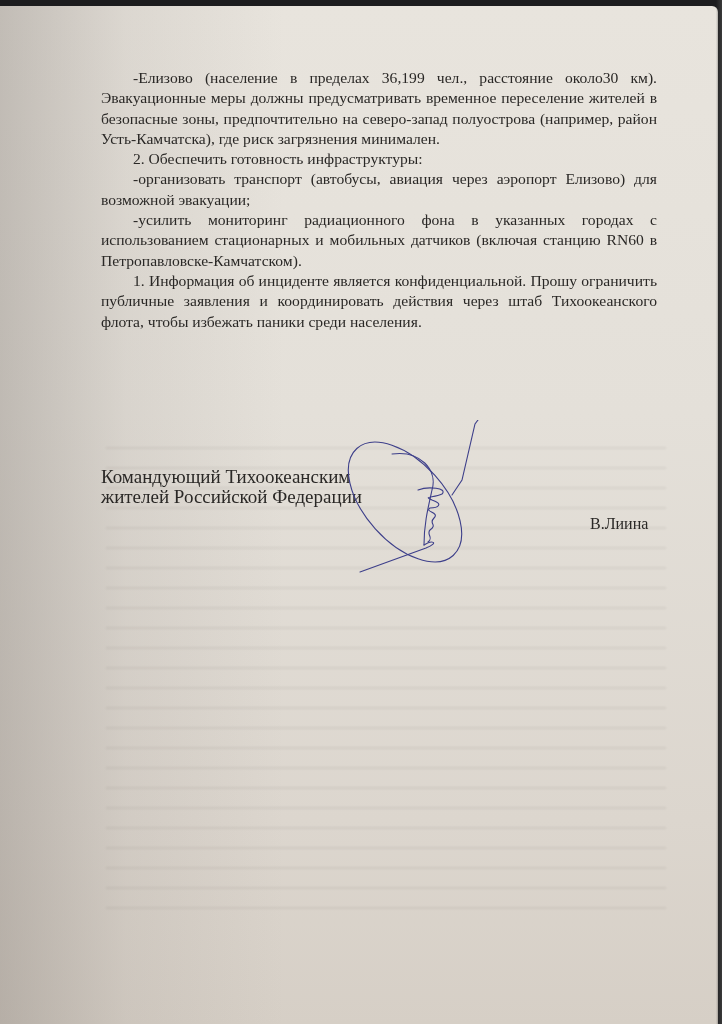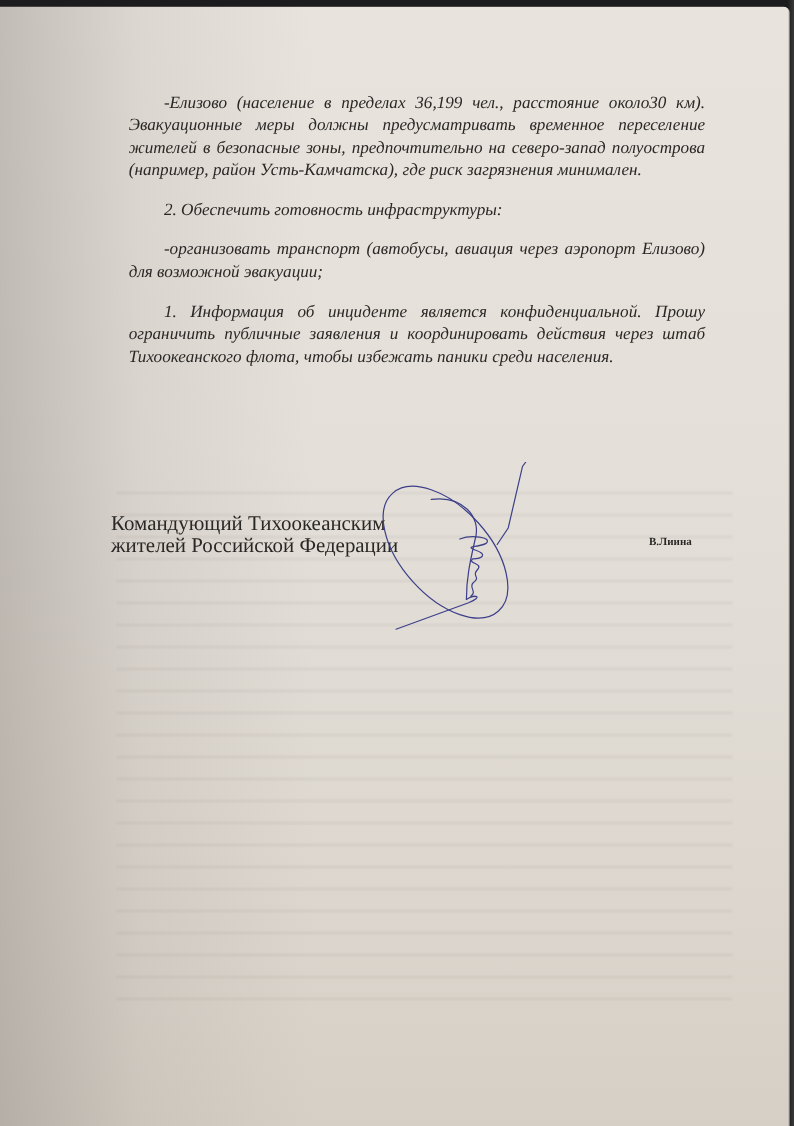--- a/index.html
+++ b/index.html
@@ -23,47 +23,48 @@
     opacity:0.10;
     background:repeating-linear-gradient(180deg, transparent 0px, transparent 11px, #6a645c 11px, #6a645c 13px, transparent 13px, transparent 20px);
     filter:blur(1px);
   }
   .text {
     position:absolute; left:101px; top:68px; width:556px;
     font-family:"Liberation Serif", "DejaVu Serif", serif;
     font-size:15.6px; line-height:20.3px; color:#2a2826;
     text-align:justify;
   }
-  .text p { margin:16px;font-style:italic; }
+  .text p { margin:0; }
   .indent { text-indent:32px; }
   .last { text-align-last:left; }
   .sigblock {
     position:absolute; left:101px; top:467px; width:560px;
     font-family:"Liberation Serif", "DejaVu Serif", serif;
     font-size:19px; line-height:20px; color:#2a2826;
   }
   .signame {
-    position:absolute; left:590px; top:487px;
+    position:absolute; left:590px; top:515px;
     font-family:"Liberation Serif", "DejaVu Serif", serif;
-    font-size:10px; color:#2a2826;font-weight:bold;
+    font-size:16px; color:#2a2826;
   }
   .signature { position:absolute; left:320px; top:420px; width:200px; height:170px; }
 </style>
 </head>
 <body>
 
 <div class="paper">
   <div class="showthrough"></div>
 </div>
 <div class="rightedge"></div>
 
 <div class="text">
   <p class="indent">-Елизово (население в пределах 36,199 чел., расстояние около30 км). Эвакуационные меры должны предусматривать временное переселение жителей в безопасные зоны, предпочтительно на северо-запад полуострова (например, район Усть-Камчатска), где риск загрязнения минимален.</p>
   <p class="indent last">2. Обеспечить готовность инфраструктуры:</p>
   <p class="indent">-организовать транспорт (автобусы, авиация через аэропорт Елизово) для возможной эвакуации;</p>
+  <p class="indent">-усилить мониторинг радиационного фона в указанных городах с использованием стационарных и мобильных датчиков (включая станцию RN60 в Петропавловске-Камчатском).</p>
   <p class="indent">1. Информация об инциденте является конфиденциальной. Прошу ограничить публичные заявления и координировать действия через штаб Тихоокеанского флота, чтобы избежать паники среди населения.</p>
 </div>
 
 <div class="sigblock">
   <div>Командующий Тихоокеанским</div>
   <div>жителей Российской Федерации</div>
 </div>
 <div class="signame">В.Лиина</div>
 
 <svg class="signature" viewBox="0 0 200 170" fill="none" stroke="#3d3f8a" stroke-width="1.1" stroke-linecap="round">

